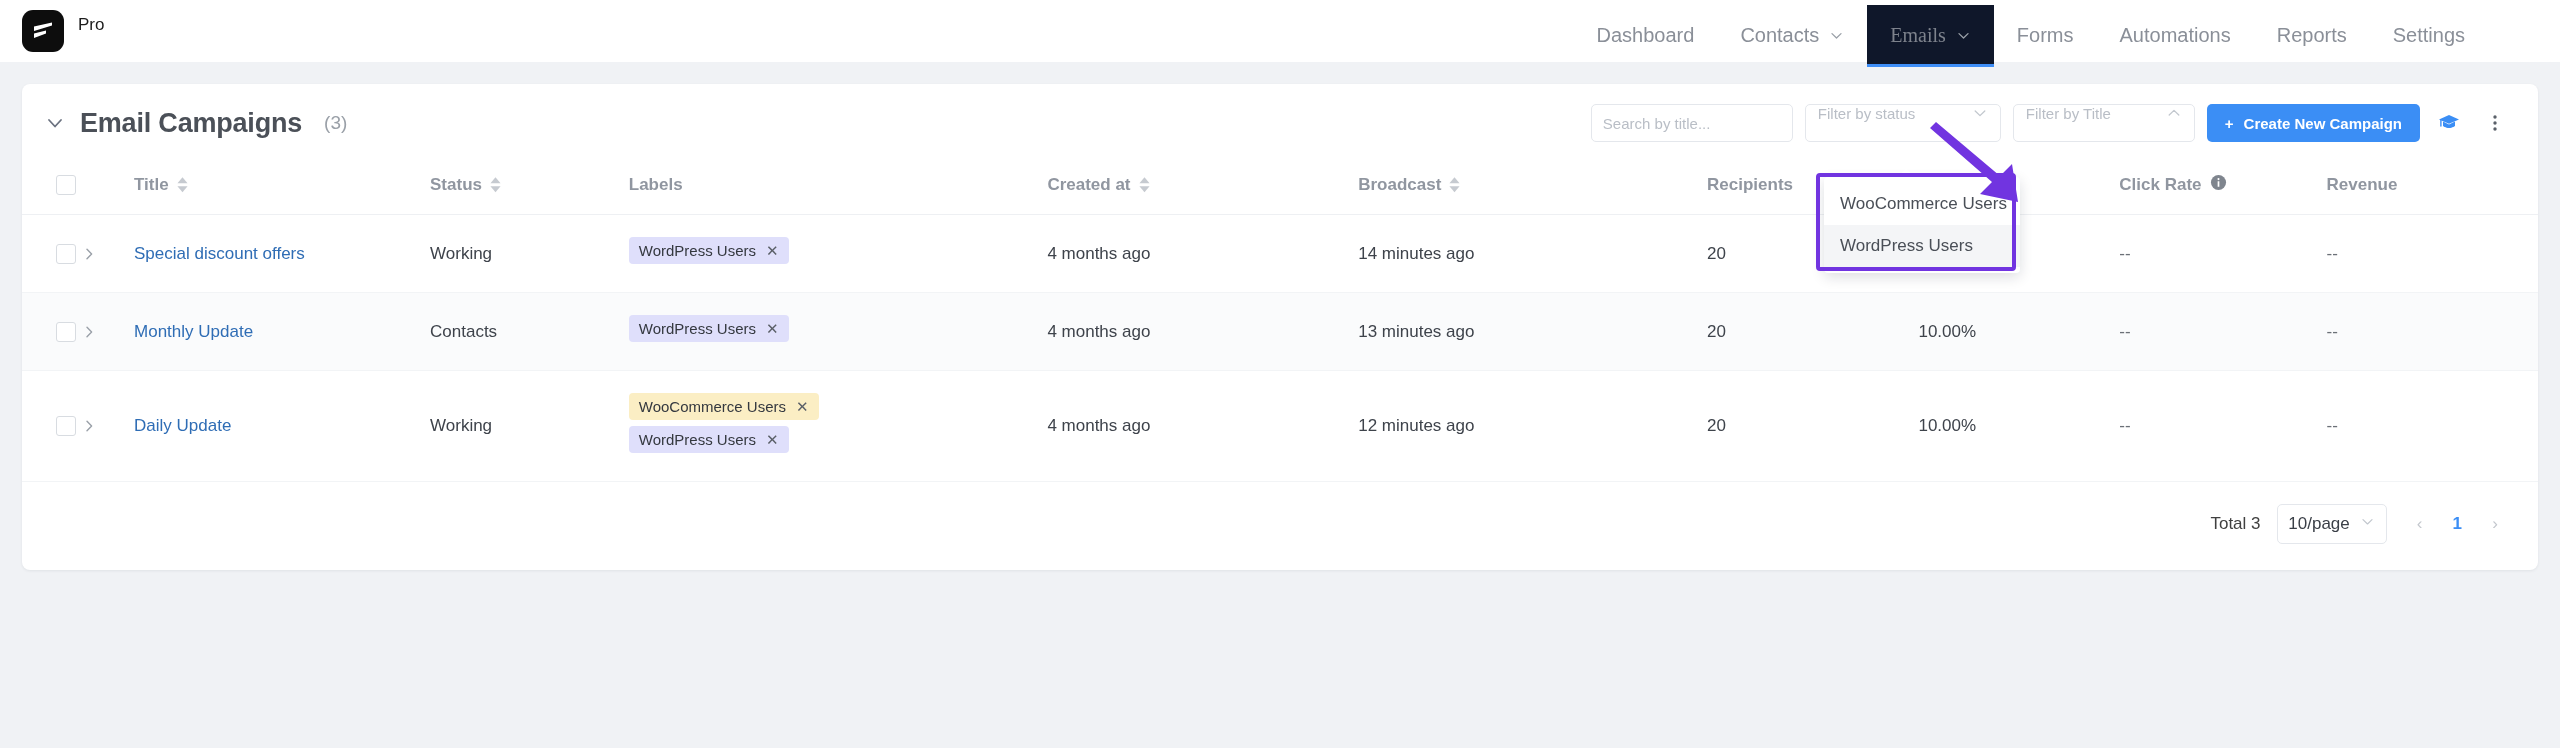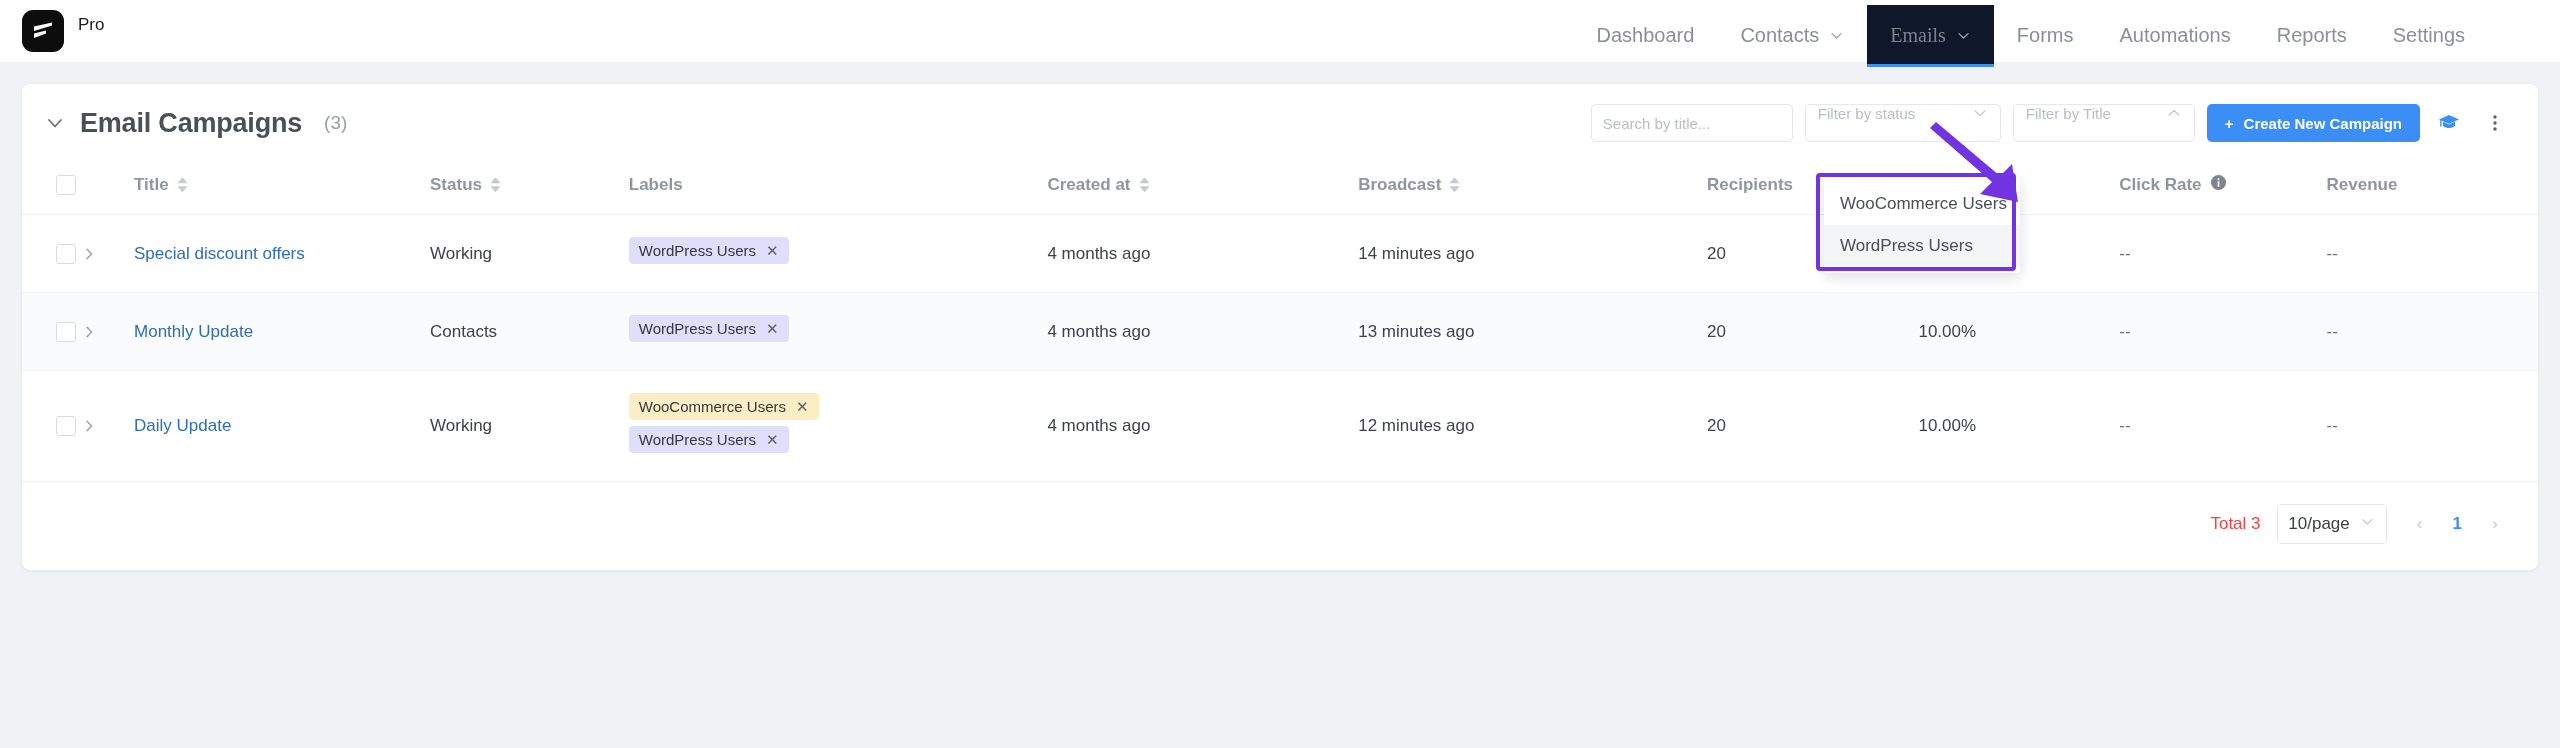--- a/index.html
+++ b/index.html
@@ -248,21 +248,21 @@
   .tag-wp  { background: #dfdffb; }
   .tag_woo { background: #fbeec4; }
   .muted { color: #6b7077; }
 
   
   .card-foot {
     display: flex; align-items: center; justify-content: flex-end;
     gap: 16px;
     padding: 22px 26px 26px 0;
   }
-  .total-text { font-size: 17px; color: #ef4444; }
+  .total-text { font-size: 17px; color: #404040; }
   .perpage {
     height: 40px; width: 110px;
     border: 1px solid #e4e7ec; border-radius: 5px;
     background: #fff;
     display: flex; align-items: center; justify-content: center; gap: 10px;
     font-size: 17px; color: #3a3f47; cursor: pointer;
   }
   .pg-btn {
     width: 34px; height: 34px;
     display: flex; align-items: center; justify-content: center;

